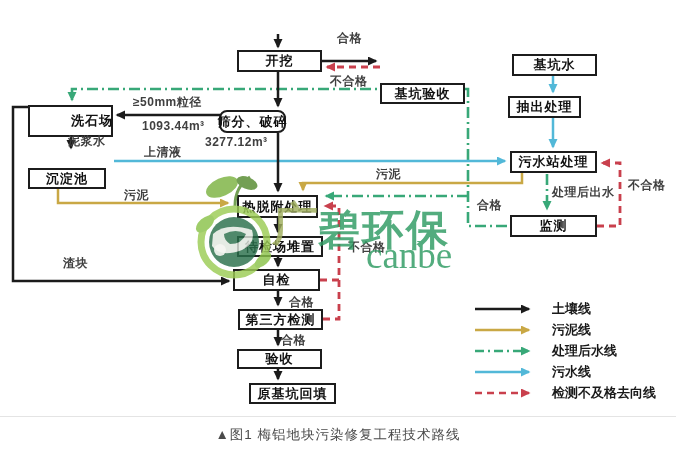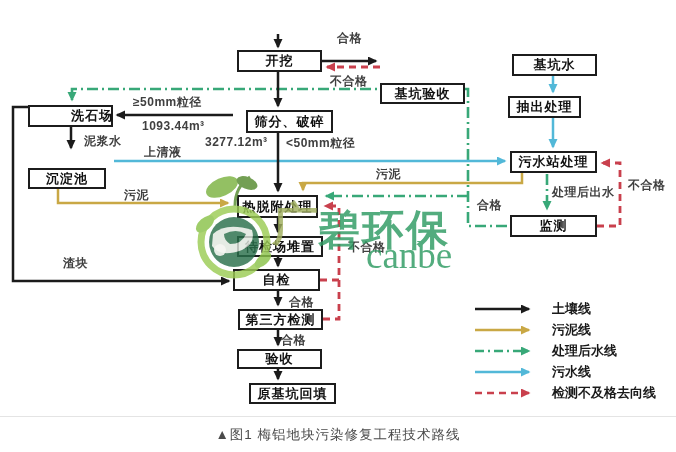--- a/index.html
+++ b/index.html
@@ -94,39 +94,38 @@
 
     <path class="flow st-fail dash-fail" marker-end="url(#arr-fail)" d="M380,67 L327,67"></path>
     <path class="flow st-fail dash-fail" marker-end="url(#arr-fail)" d="M320,280 L339,280 M323,319 L339,319 L339,206 L325,206"></path>
     <path class="flow st-fail dash-fail" marker-end="url(#arr-fail)" d="M597,226 L620,226 L620,163 L602,163"></path>
   </svg>
 
   <div class="node" style="left:237px;top:50px;width:85px;height:22px;">开挖</div>
   <div class="node" style="left:380px;top:51px;width:85px;height:21px;margin-top:32px;">基坑验收</div>
   <div class="node" style="left:512px;top:54px;width:85px;height:22px;">基坑水</div>
   <div class="node" style="left:508px;top:96px;width:73px;height:22px;">抽出处理</div>
-  <div class="node" style="left:28px;top:105px;width:85px;height:22px;padding-left:43px;">洗石场</div>
-  <div class="node" style="left:246px;top:110px;width:87px;height:23px;">筛分、破碎</div>
+  <div class="node" style="left:28px;top:105px;width:85px;height:32px;padding-left:43px;">洗石场</div>
+  <div class="node" style="left:219px;top:110px;width:67px;height:23px;border-radius:8px;">筛分、破碎</div>
   <div class="node" style="left:28px;top:152px;width:78px;height:21px;margin-top:16px;">沉淀池</div>
   <div class="node" style="left:510px;top:151px;width:87px;height:22px;">污水站处理</div>
   <div class="node" style="left:237px;top:195px;width:81px;height:23px;">热脱附处理</div>
   <div class="node" style="left:510px;top:215px;width:87px;height:22px;">监测</div>
   <div class="node" style="left:237px;top:236px;width:86px;height:21px;">待检场堆置</div>
   <div class="node" style="left:233px;top:269px;width:87px;height:22px;">自检</div>
   <div class="node" style="left:238px;top:309px;width:85px;height:21px;">第三方检测</div>
   <div class="node" style="left:237px;top:349px;width:85px;height:20px;">验收</div>
   <div class="node" style="left:249px;top:383px;width:87px;height:21px;">原基坑回填</div>
 
   <div class="lbl" style="left:337px;top:30px;">合格</div>
   <div class="lbl" style="left:330px;top:73px;">不合格</div>
   <div class="lbl" style="left:133px;top:94px;">≥50mm粒径</div>
   <div class="lbl" style="left:142px;top:119px;">1093.44m³</div>
   <div class="lbl" style="left:205px;top:135px;">3277.12m³</div>
-  <div class="lbl" style="left:286px;top:135px;">&lt;50mm粒径</div>
-  <div class="lbl" style="left:84px;top:133px;">泥浆水</div>
+  <div class="lbl" style="left:68px;top:133px;">泥浆水</div>
   <div class="lbl" style="left:144px;top:144px;">上清液</div>
   <div class="lbl" style="left:124px;top:187px;">污泥</div>
   <div class="lbl" style="left:376px;top:166px;">污泥</div>
   <div class="lbl" style="left:63px;top:255px;">渣块</div>
   <div class="lbl" style="left:348px;top:239px;">不合格</div>
   <div class="lbl" style="left:477px;top:197px;">合格</div>
   <div class="lbl" style="left:552px;top:184px;">处理后出水</div>
   <div class="lbl" style="left:628px;top:177px;">不合格</div>
   <div class="lbl" style="left:289px;top:294px;">合格</div>
   <div class="lbl" style="left:281px;top:332px;">合格</div>

